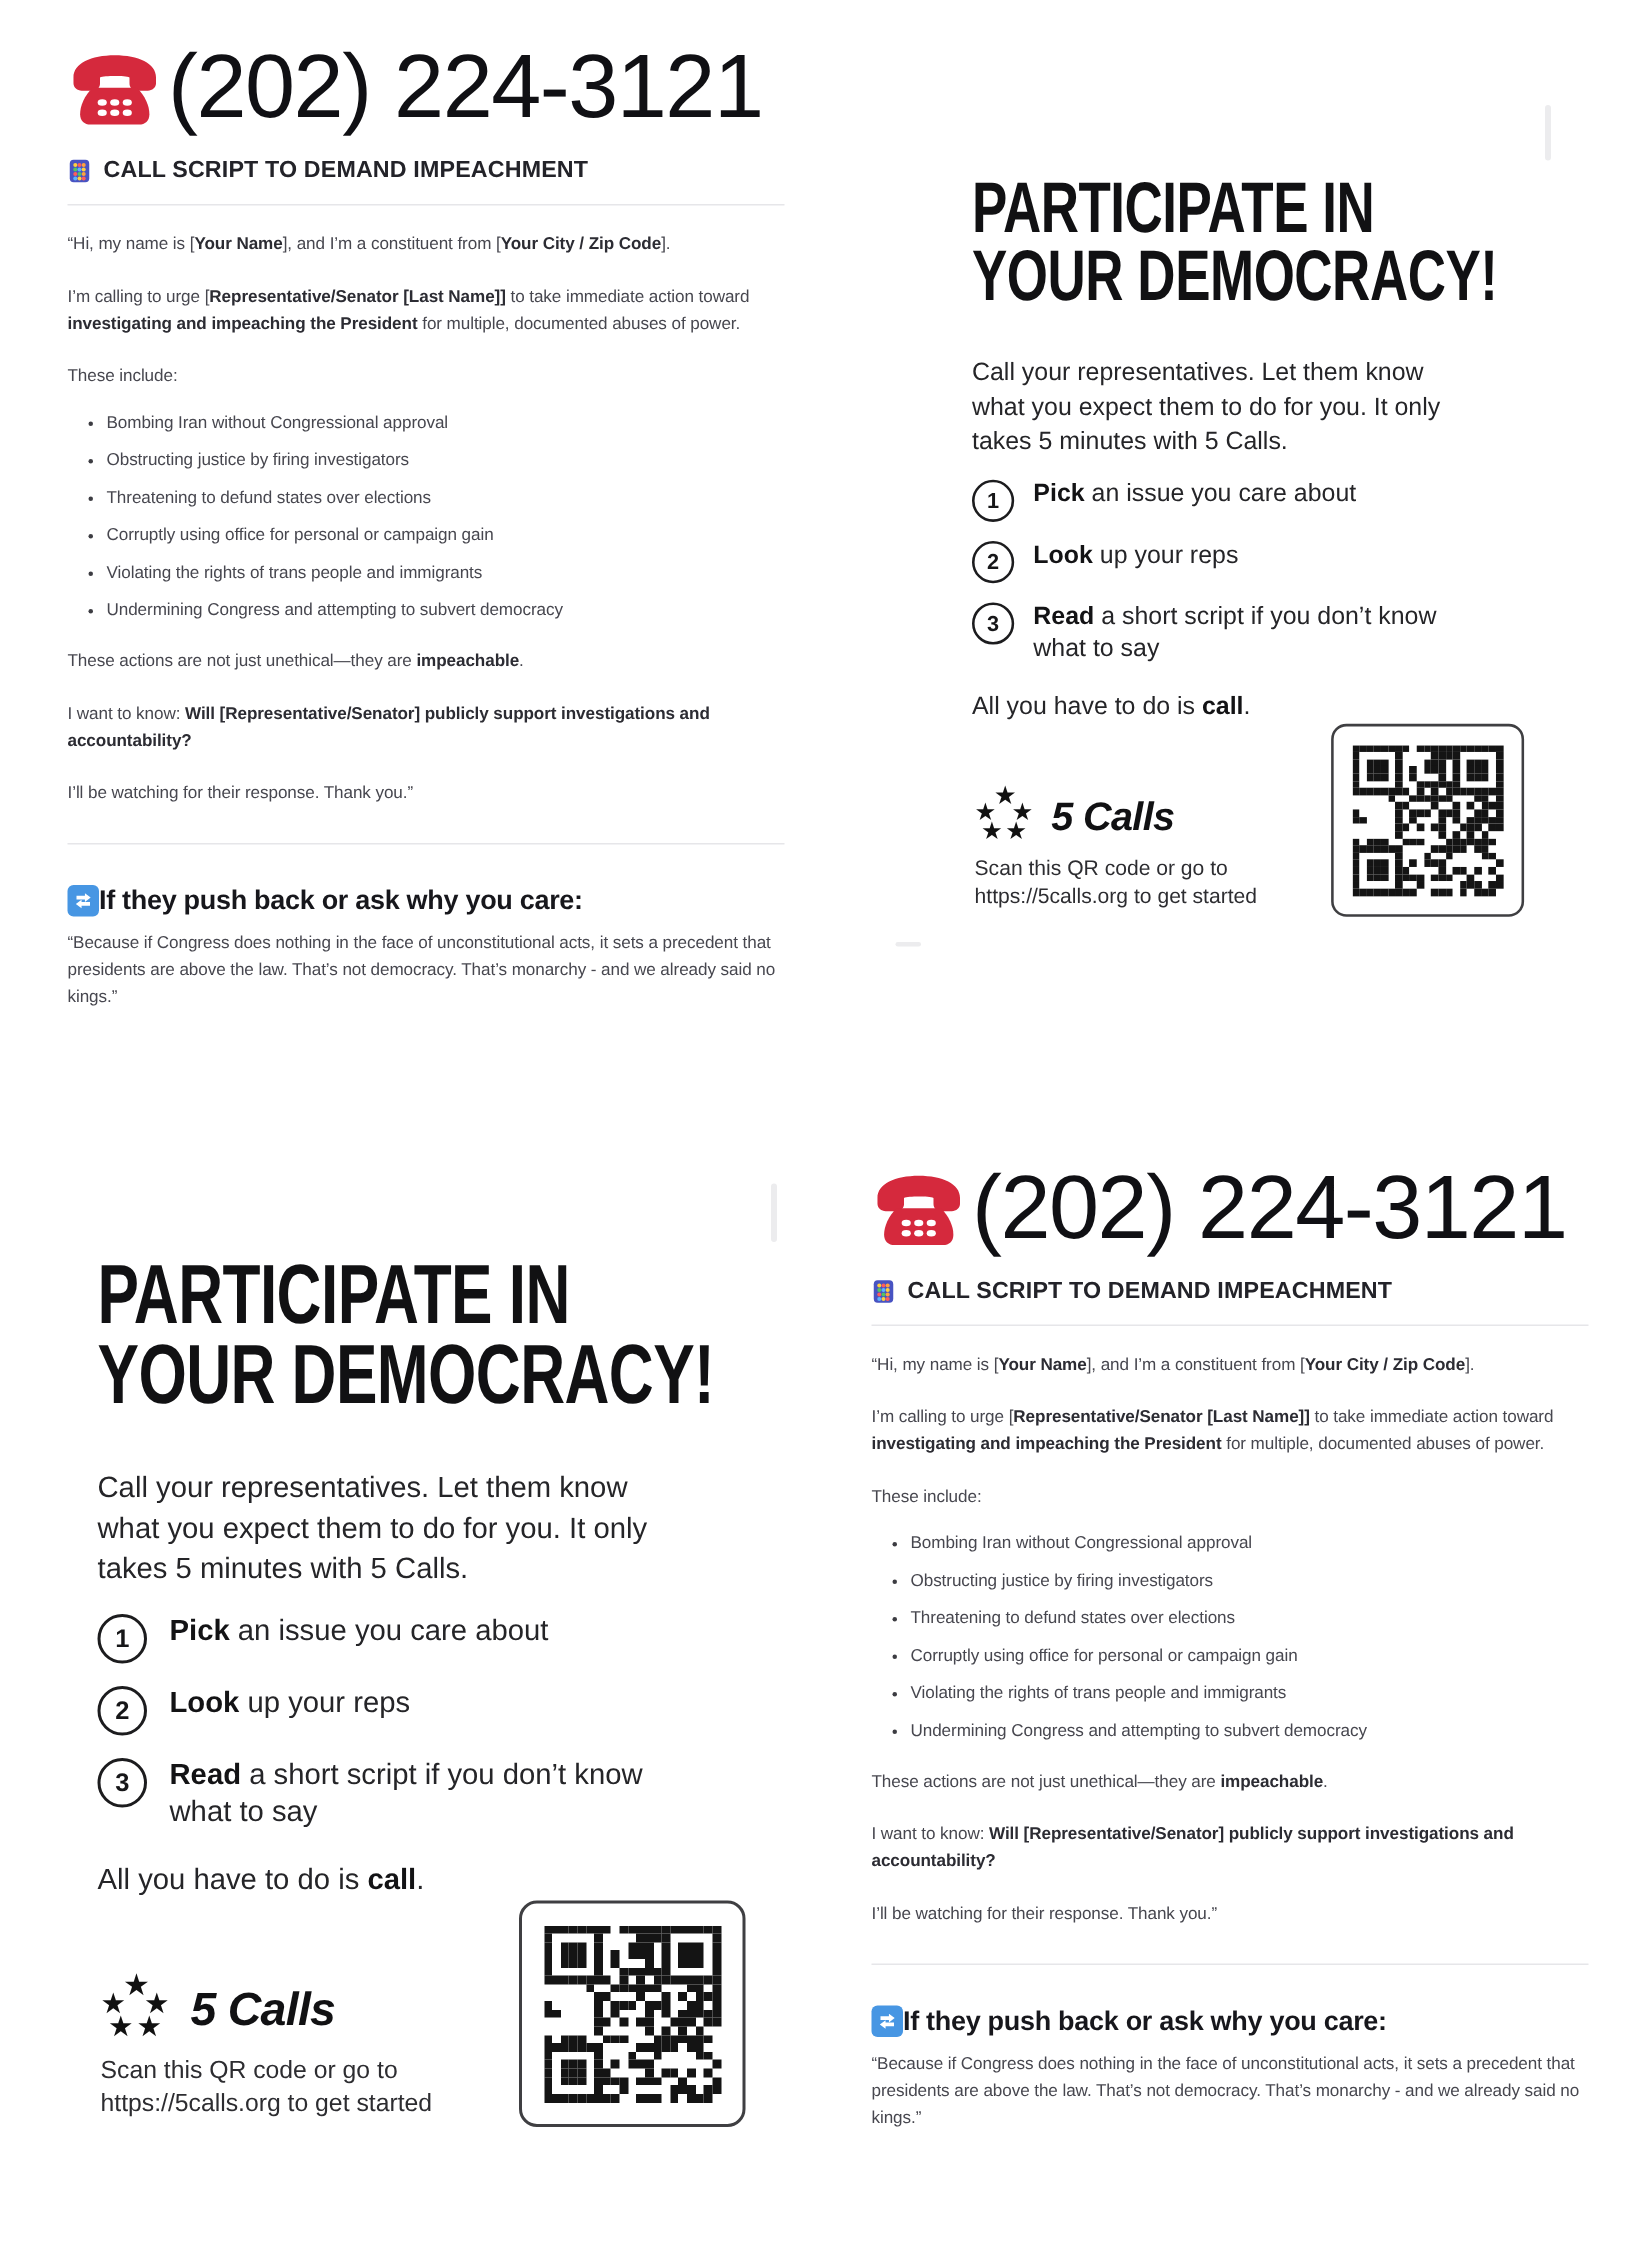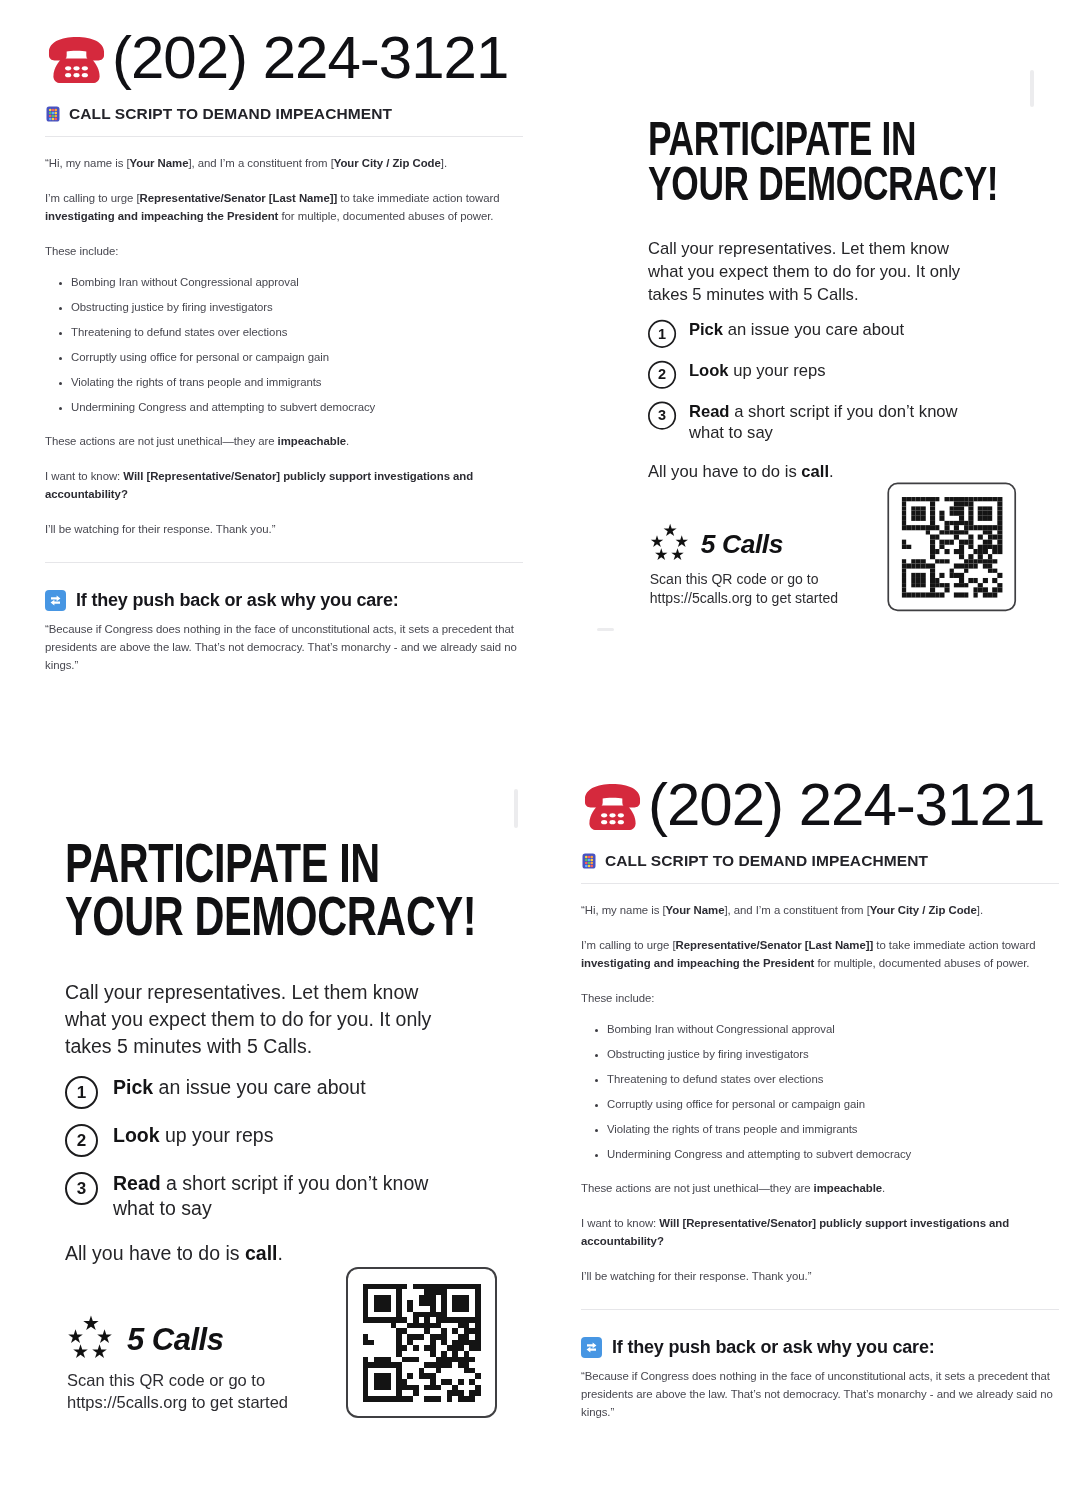--- a/index.html
+++ b/index.html
@@ -13,21 +13,21 @@
   .script .phone-number{font-size:60px;line-height:1;color:#101014;letter-spacing:-1px;white-space:nowrap;}
   .script .h-row{display:flex;align-items:center;gap:8px;margin-top:17px;}
   .script .h-row svg{width:16px;height:16px;flex:0 0 auto;}
   .script .h-title{font-size:15.5px;font-weight:700;color:#232329;letter-spacing:.1px;}
   .script hr{border:none;border-top:1px solid #e6e6e9;margin:13px 0 0 0;}
   .script p{margin:17px 0 0 0;font-size:11.4px;line-height:1.58;color:#47474f;letter-spacing:-.05px;}
   .script ul{margin:15px 0 0 8px;padding-left:18px;}
   .script li{font-size:11.4px;line-height:1.35;color:#47474f;margin-bottom:9.5px;letter-spacing:-.05px;}
   .script li::marker{font-size:9px;color:#3c3c42;}
   .script .b{font-weight:700;color:#2c2c33;}
-  .script .push-h{display:flex;align-items:center;gap:10px;margin-top:27px;}
+  .script .push-h{display:flex;align-items:center;margin-top:27px;}
   .script .push-icon{width:21px;height:21px;border-radius:4px;background:#4796e3;flex:0 0 auto;
       display:flex;align-items:center;justify-content:center;}
   .script .push-icon svg{width:15px;height:15px;}
   .script .push-title{font-size:18px;font-weight:700;color:#17171c;letter-spacing:-.2px;}
   .script .quote{margin-top:9px;}
 
   
   .poster{position:absolute;width:500px;height:625px;color:#1d1d1f;}
   .poster.scaled{transform:scale(0.852);transform-origin:top left;}
   .poster .title{padding-top:18px;}

